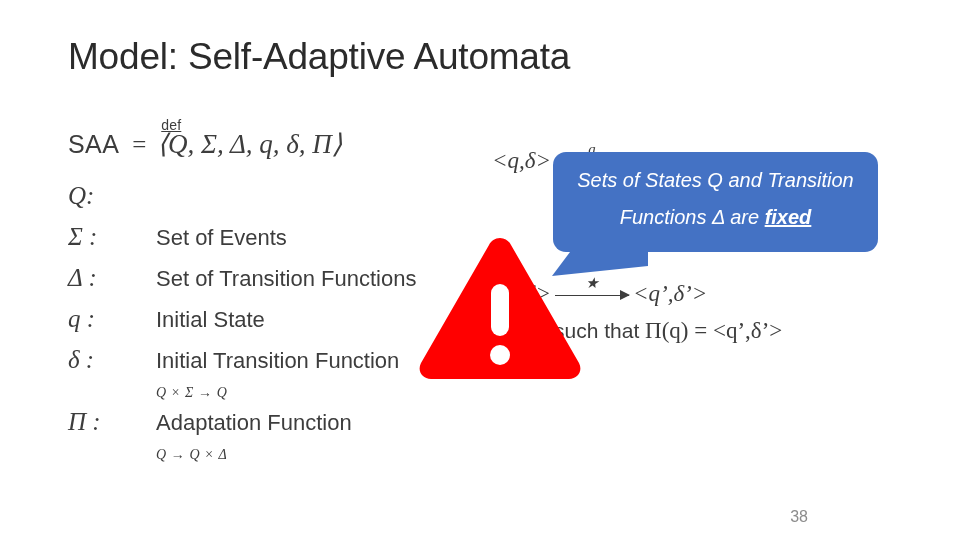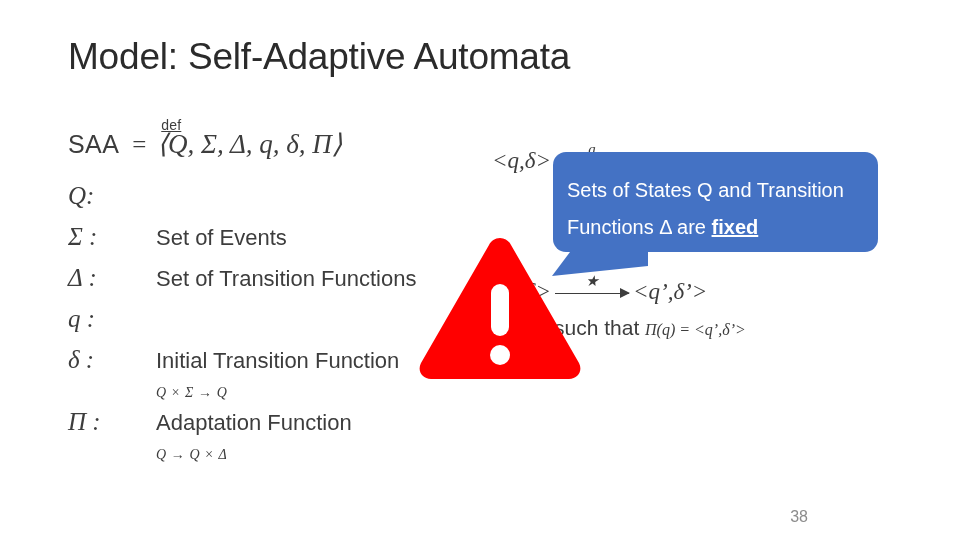--- a/index.html
+++ b/index.html
@@ -179,22 +179,21 @@
   .sem-such {
     font-family: "Liberation Sans", sans-serif;
     font-size: 21px;
     color: #3d3d3d;
     margin-top: 11px;
     margin-left: 62px;
     white-space: nowrap;
   }
   .sem-such .mathit {
     font-family: "Liberation Serif", serif;
-    font-style: italic;
-    font-size: 16px;
+    font-size: 23px;
   }
   .gap-block { height: 52px; }
 
   
   #warning-icon {
     position: absolute;
     left: 414px;
     top: 232px;
     width: 172px;
     height: 152px;
@@ -208,23 +207,24 @@
     top: 152px;
     width: 325px;
     height: 100px;
   }
   #callout-body {
     position: absolute;
     inset: 0;
     background: #4472C4;
     border-radius: 13px;
     box-sizing: border-box;
-    padding: 28px 14px 0 14px;
-    text-align: left;
+    padding: 18px 14px 0 14px;
+    text-align: center;
     z-index: 2;
+    font-style: italic;
   }
   #callout-tail {
     position: absolute;
     left: -1px;
     top: 18px;
     width: 120px;
     height: 110px;
     z-index: 1;
     overflow: visible;
   }
@@ -287,20 +287,21 @@
     <div>
       <div class="def-row">
         <span class="def-sym">Δ :</span>
         <span class="def-text">Set of Transition Functions</span>
       </div>
     </div>
 
     <div>
       <div class="def-row">
         <span class="def-sym">q :</span>
+        <span class="def-text">Initial State</span>
       </div>
     </div>
 
     <div>
       <div class="def-row">
         <span class="def-sym">δ :</span>
         <span class="def-text">Initial Transition Function</span>
       </div>
       <div class="def-sig">Q × Σ → Q</div>
     </div>

